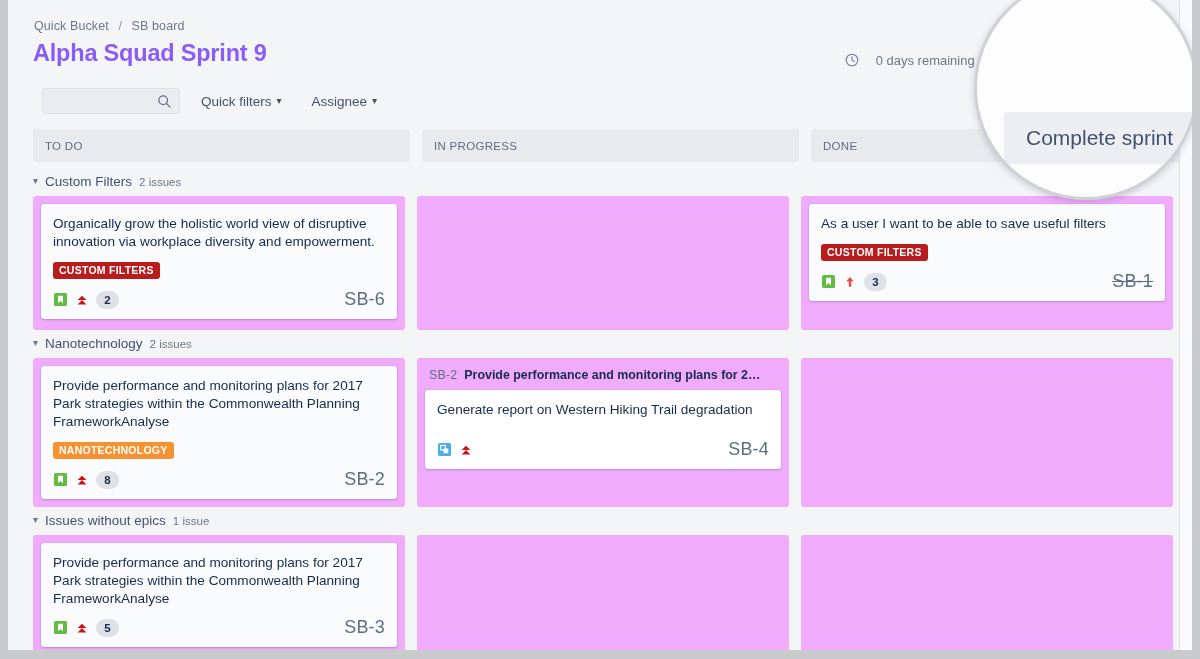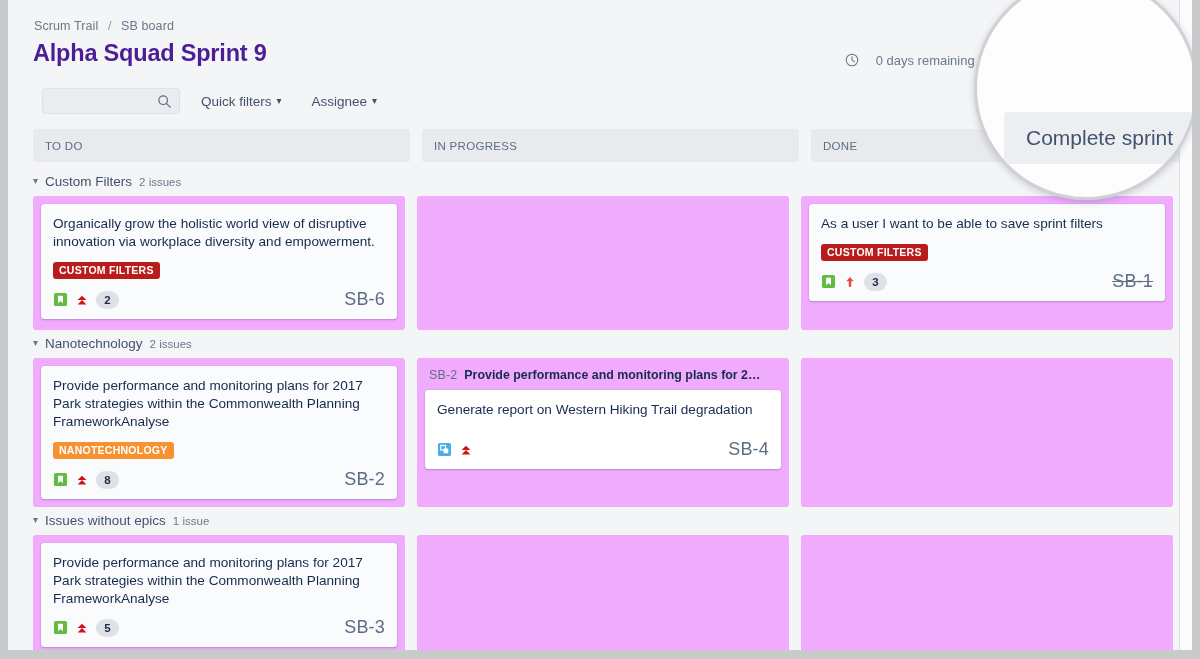--- a/index.html
+++ b/index.html
@@ -45,21 +45,21 @@
   
   .breadcrumb {
     position: absolute; left: 26px; top: 19px;
     font-size: 12.5px; color: #6b778c; letter-spacing: .1px;
   }
   .breadcrumb .bc-link { color: #6b778c; }
   .breadcrumb .bc-sep { margin: 0 6px; color: #8c94a6; }
 
   .page-title {
     position: absolute; left: 25px; top: 40px;
-    font-size: 23.5px; font-weight: bold; color: #4c1d95;
+    font-size: 23.5px; font-weight: bold; color: #8b5cf6;
     letter-spacing: -.2px;
   }
 
   
   .header-right {
     position: absolute; right: 22px; top: 46px;
     display: flex; align-items: center; gap: 14px;
   }
   .days-remaining {
     display: flex; align-items: center; gap: 17px;
@@ -238,21 +238,21 @@
     cursor: pointer; white-space: nowrap;
   }
 </style>
 </head>
 <body>
 
 <div id="window-frame">
   <div id="board">
 
     <div class="breadcrumb">
-      <span class="bc-link">Scrum Trail</span>
+      <span class="bc-link">Quick Bucket</span>
       <span class="bc-sep">/</span>
       <span class="bc-link">SB board</span>
     </div>
 
     <div class="page-title">Alpha Squad Sprint 9</div>
 
     <div class="header-right">
       <div class="days-remaining">
         <svg class="clock-ic" viewBox="0 0 16 16">
           <circle cx="8" cy="8" r="6.6" fill="none" stroke="#6b778c" stroke-width="1.2"></circle>
@@ -322,21 +322,21 @@
               </div>
             </div>
           </div>
 
           <div class="lane-col">
             <div class="spacer-col-block"></div>
           </div>
 
           <div class="lane-col">
             <div class="card">
-              <div class="card-summary">As a user I want to be able to save sprint filters</div>
+              <div class="card-summary">As a user I want to be able to save useful filters</div>
               <div class="epic-tag" style="background:#b81c1c">CUSTOM FILTERS</div>
               <div class="card-foot">
                 <svg class="type-ic" viewBox="0 0 16 16">
                   <rect x="1" y="1" width="14" height="14" rx="2" fill="#65ba43"></rect>
                   <path d="M5.4 4h5.2v8L8 9.6 5.4 12z" fill="#fff"></path>
                 </svg>
                 <svg class="prio-ic" viewBox="0 0 16 16">
                   <path d="M8 2.4l4.2 4.6H9.4V13.4H6.6V7H3.8z" fill="#e9493f"></path>
                 </svg>
                 <div class="points">3</div>

